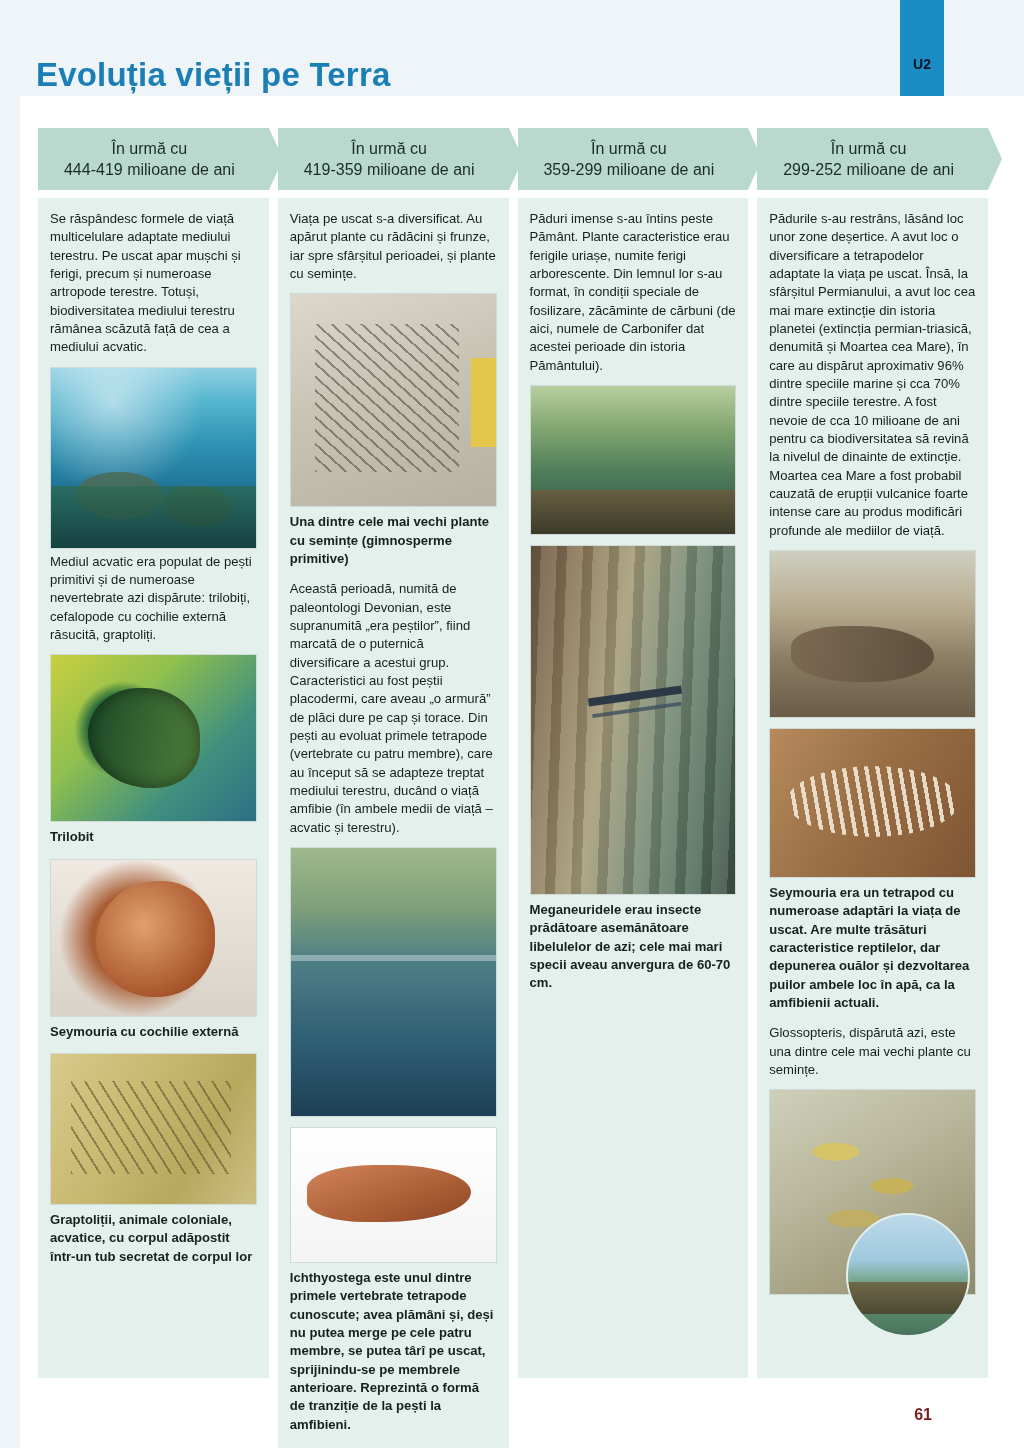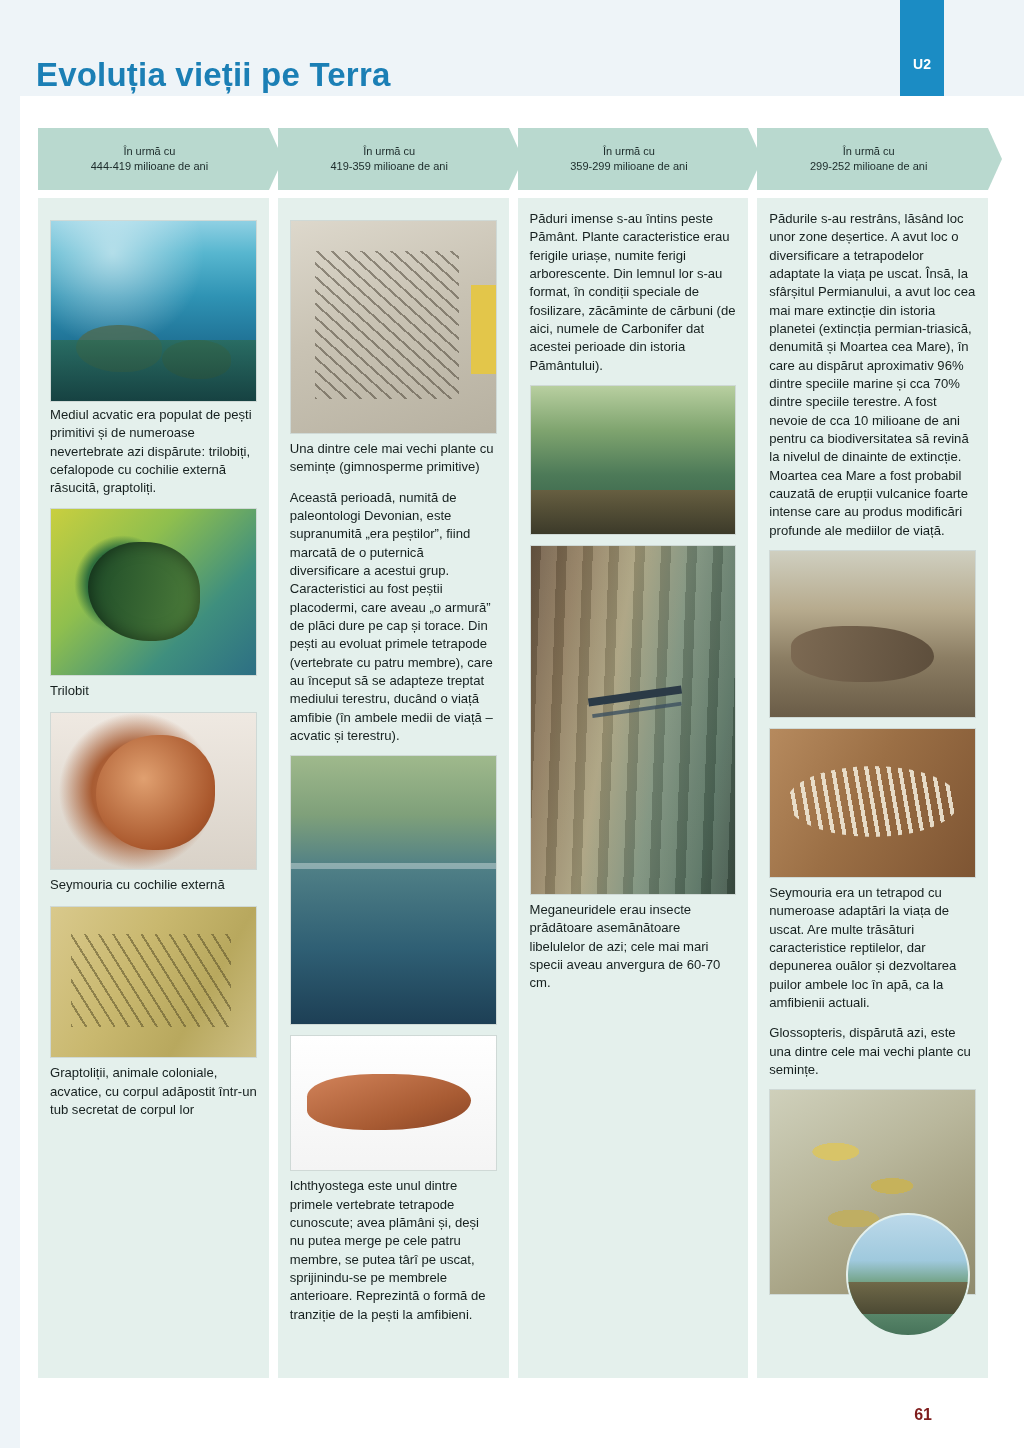--- a/index.html
+++ b/index.html
@@ -32,21 +32,21 @@
     font-size: 33px;
     font-weight: bold;
     color: #1b7fb5;
     letter-spacing: 0.2px;
   }
   .unit-tab {
     position: absolute;
     right: 24px; top: 0;
     width: 44px; height: 96px;
     background: #1b8cc4;
-    color: #ffffff;
+    color: #0f172a;
     font-size: 14px;
     font-weight: bold;
     display: flex;
     align-items: center;
     justify-content: center;
     padding-top: 32px;
   }
   
   .left-rail {
     position: absolute;
@@ -66,21 +66,21 @@
   .col-header {
     position: relative;
     height: 62px;
     background: #b9d9cf;
     color: #1c2b2a;
     display: flex;
     flex-direction: column;
     align-items: center;
     justify-content: center;
     text-align: center;
-    font-size: 11px;
+    font-size: 16px;
     line-height: 1.32;
     padding: 0 18px 0 10px;
   }
   .col-header::after {
     content: "";
     position: absolute;
     right: -14px; top: 0;
     width: 0; height: 0;
     border-top: 31px solid transparent;
     border-bottom: 31px solid transparent;
@@ -95,20 +95,21 @@
   .col-body p {
     margin: 0 0 10px 0;
     font-size: 13.1px;
     line-height: 1.40;
     color: #16201f;
     text-align: left;
   }
   .col-body p.caption {
     margin-top: 6px;
     margin-bottom: 12px;
+    font-weight: bold;
   }
   .col-body p.tight { margin-bottom: 4px; }
   
   figure { margin: 10px 0 4px 0; }
   .fig {
     width: 100%;
     border: 1px solid #cfd9d6;
     display: block;
     position: relative;
     overflow: hidden;
@@ -310,20 +311,21 @@
   <div class="left-rail"></div>
 
   <div class="columns">
 
     <div class="col">
       <div class="col-header">
         <span>În urmă cu</span>
         <span>444-419 milioane de ani</span>
       </div>
       <div class="col-body">
+        <p>Se răspândesc formele de viață multicelulare adaptate mediului terestru. Pe uscat apar mușchi și ferigi, precum și numeroase artropode terestre. Totuși, biodiversitatea mediului terestru rămânea scăzută față de cea a mediului acvatic.</p>
 
         <figure class="fig-wrap">
           <div class="fig art-ocean">
             <span class="blob" style="left:12%;top:58%;width:42%;height:26%;"></span>
             <span class="blob" style="left:54%;top:66%;width:34%;height:22%;background:#3c5f4a;"></span>
           </div>
         </figure>
 
         <p>Mediul acvatic era populat de pești primitivi și de numeroase nevertebrate azi dispărute: trilobiți, cefalopode cu cochilie externă răsucită, graptoliți.</p>
 
@@ -343,20 +345,21 @@
         <p class="caption">Graptoliții, animale coloniale, acvatice, cu corpul adăpostit într-un tub secretat de corpul lor</p>
       </div>
     </div>
 
     <div class="col">
       <div class="col-header">
         <span>În urmă cu</span>
         <span>419-359 milioane de ani</span>
       </div>
       <div class="col-body">
+        <p>Viața pe uscat s-a diversificat. Au apărut plante cu rădăcini și frunze, iar spre sfârșitul perioadei, și plante cu semințe.</p>
 
         <figure class="fig-wrap">
           <div class="fig art-fossil-plant"></div>
         </figure>
         <p class="caption">Una dintre cele mai vechi plante cu semințe (gimnosperme primitive)</p>
 
         <p>Această perioadă, numită de paleontologi Devonian, este supranumită „era peștilor”, fiind marcată de o puternică diversificare a acestui grup. Caracteristici au fost peștii placodermi, care aveau „o armură” de plăci dure pe cap și torace. Din pești au evoluat primele tetrapode (vertebrate cu patru membre), care au început să se adapteze treptat mediului terestru, ducând o viață amfibie (în ambele medii de viață – acvatic și terestru).</p>
 
         <figure class="fig-wrap">
           <div class="fig art-devonian"></div>

